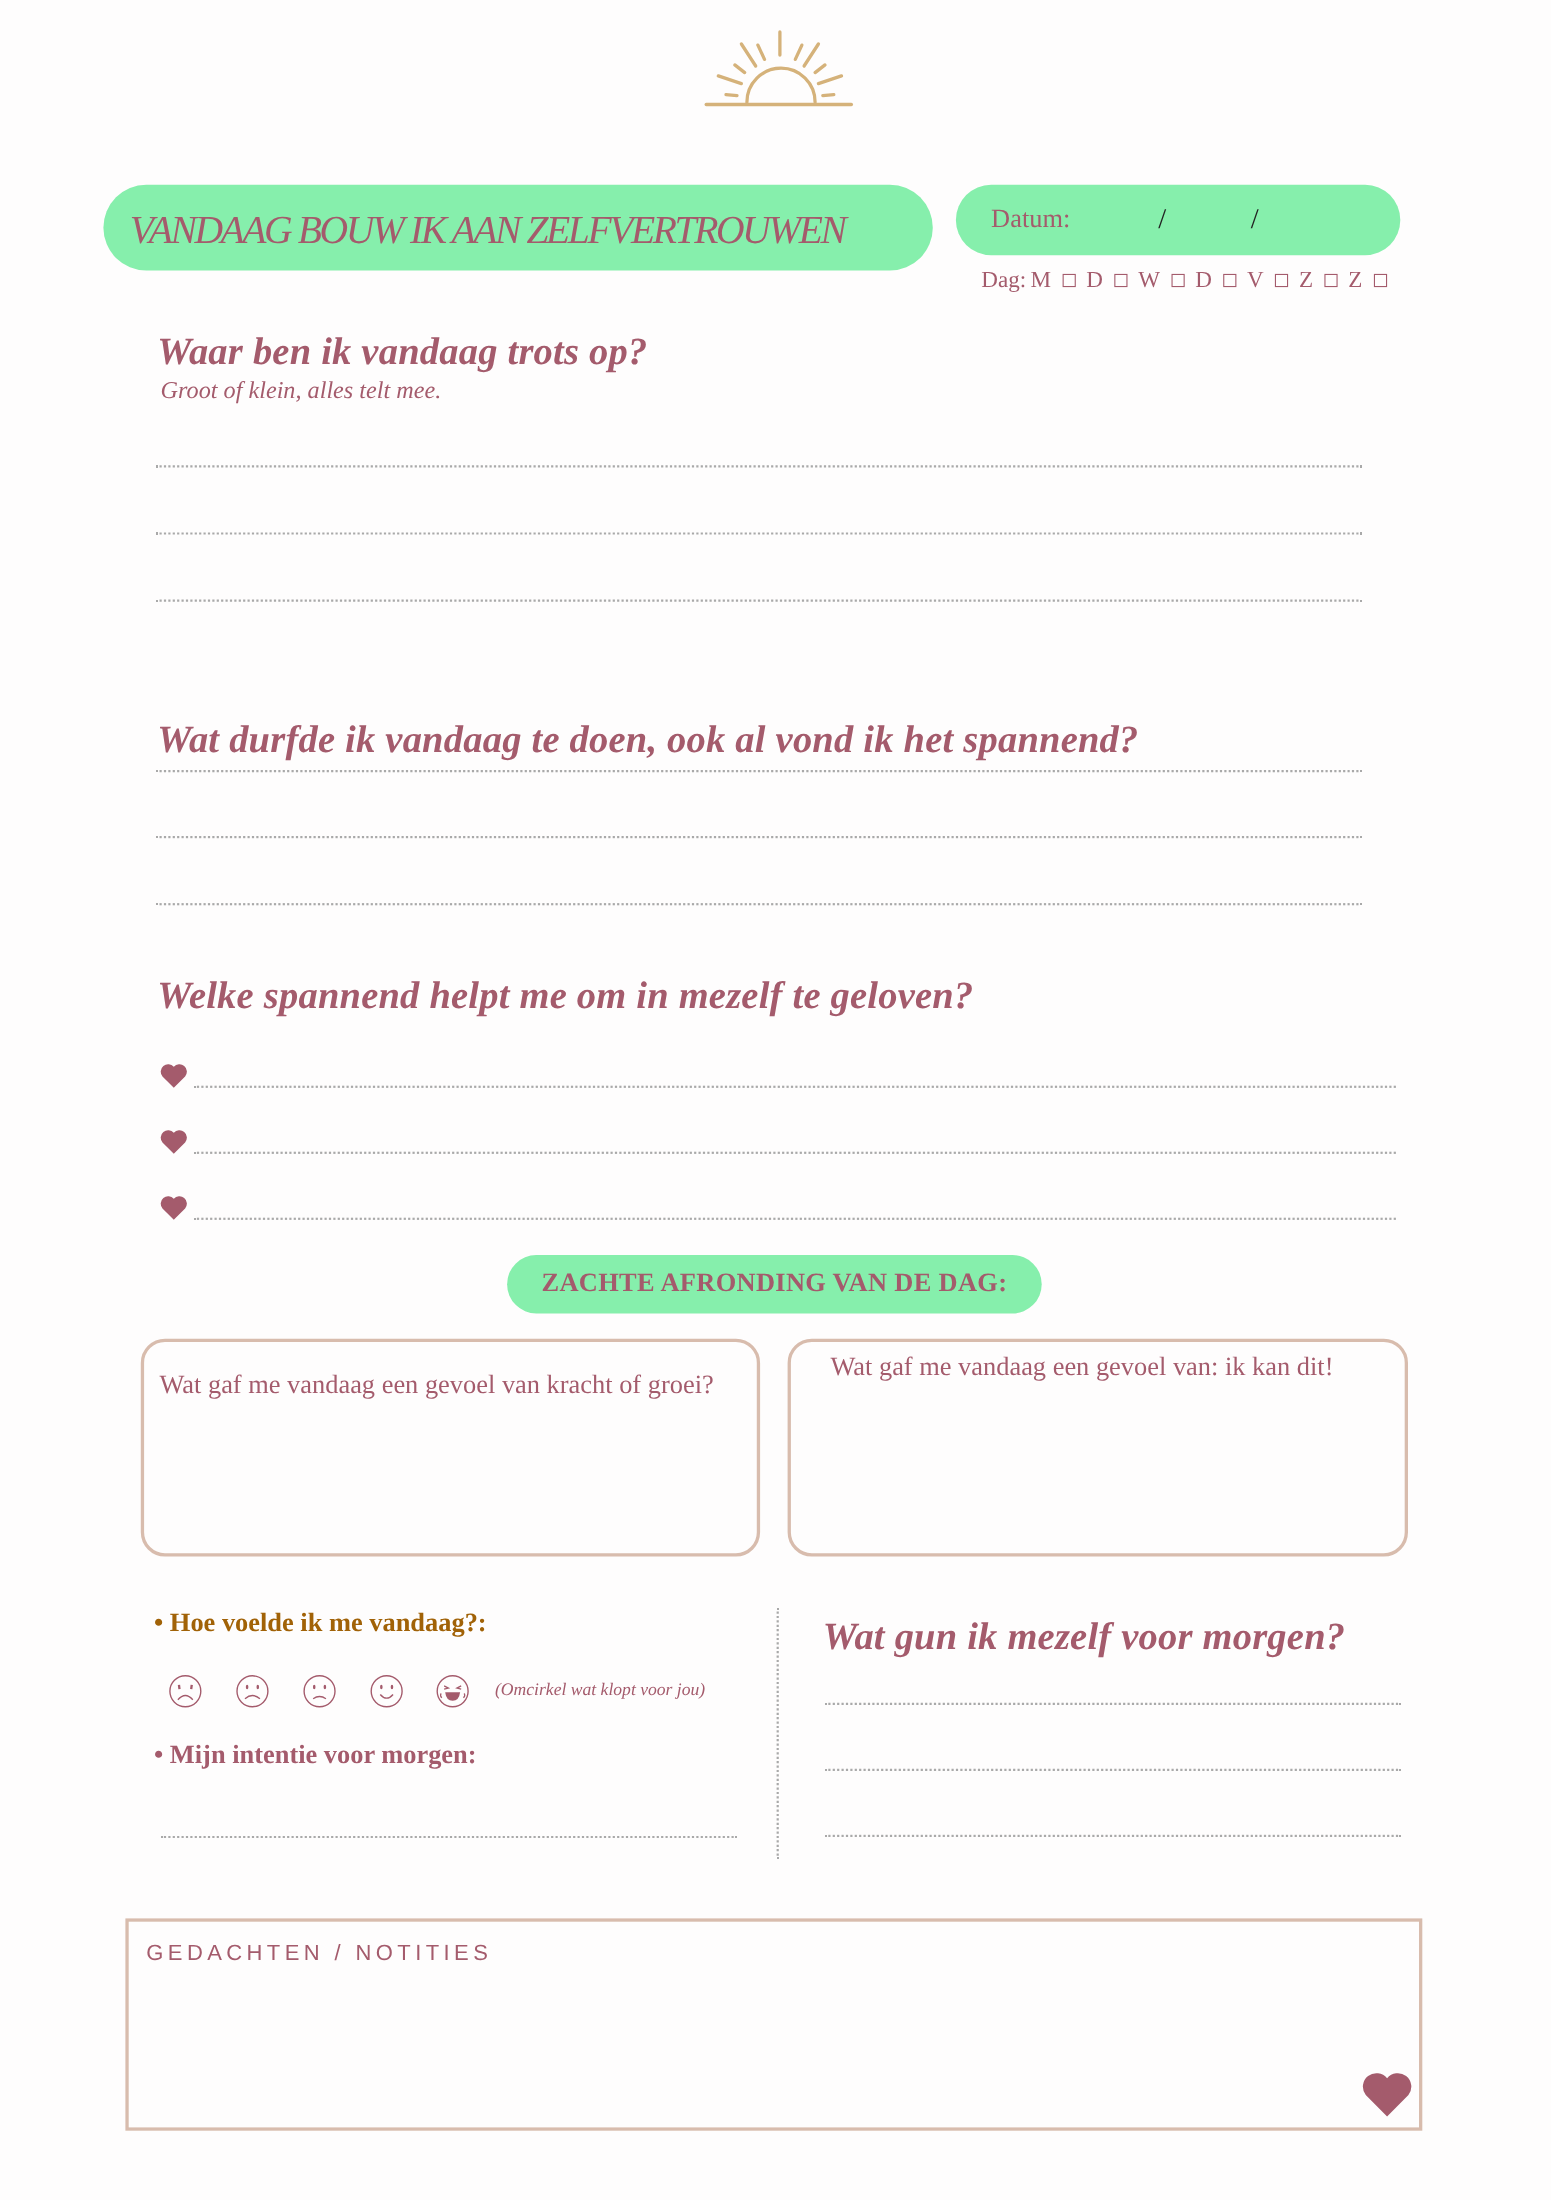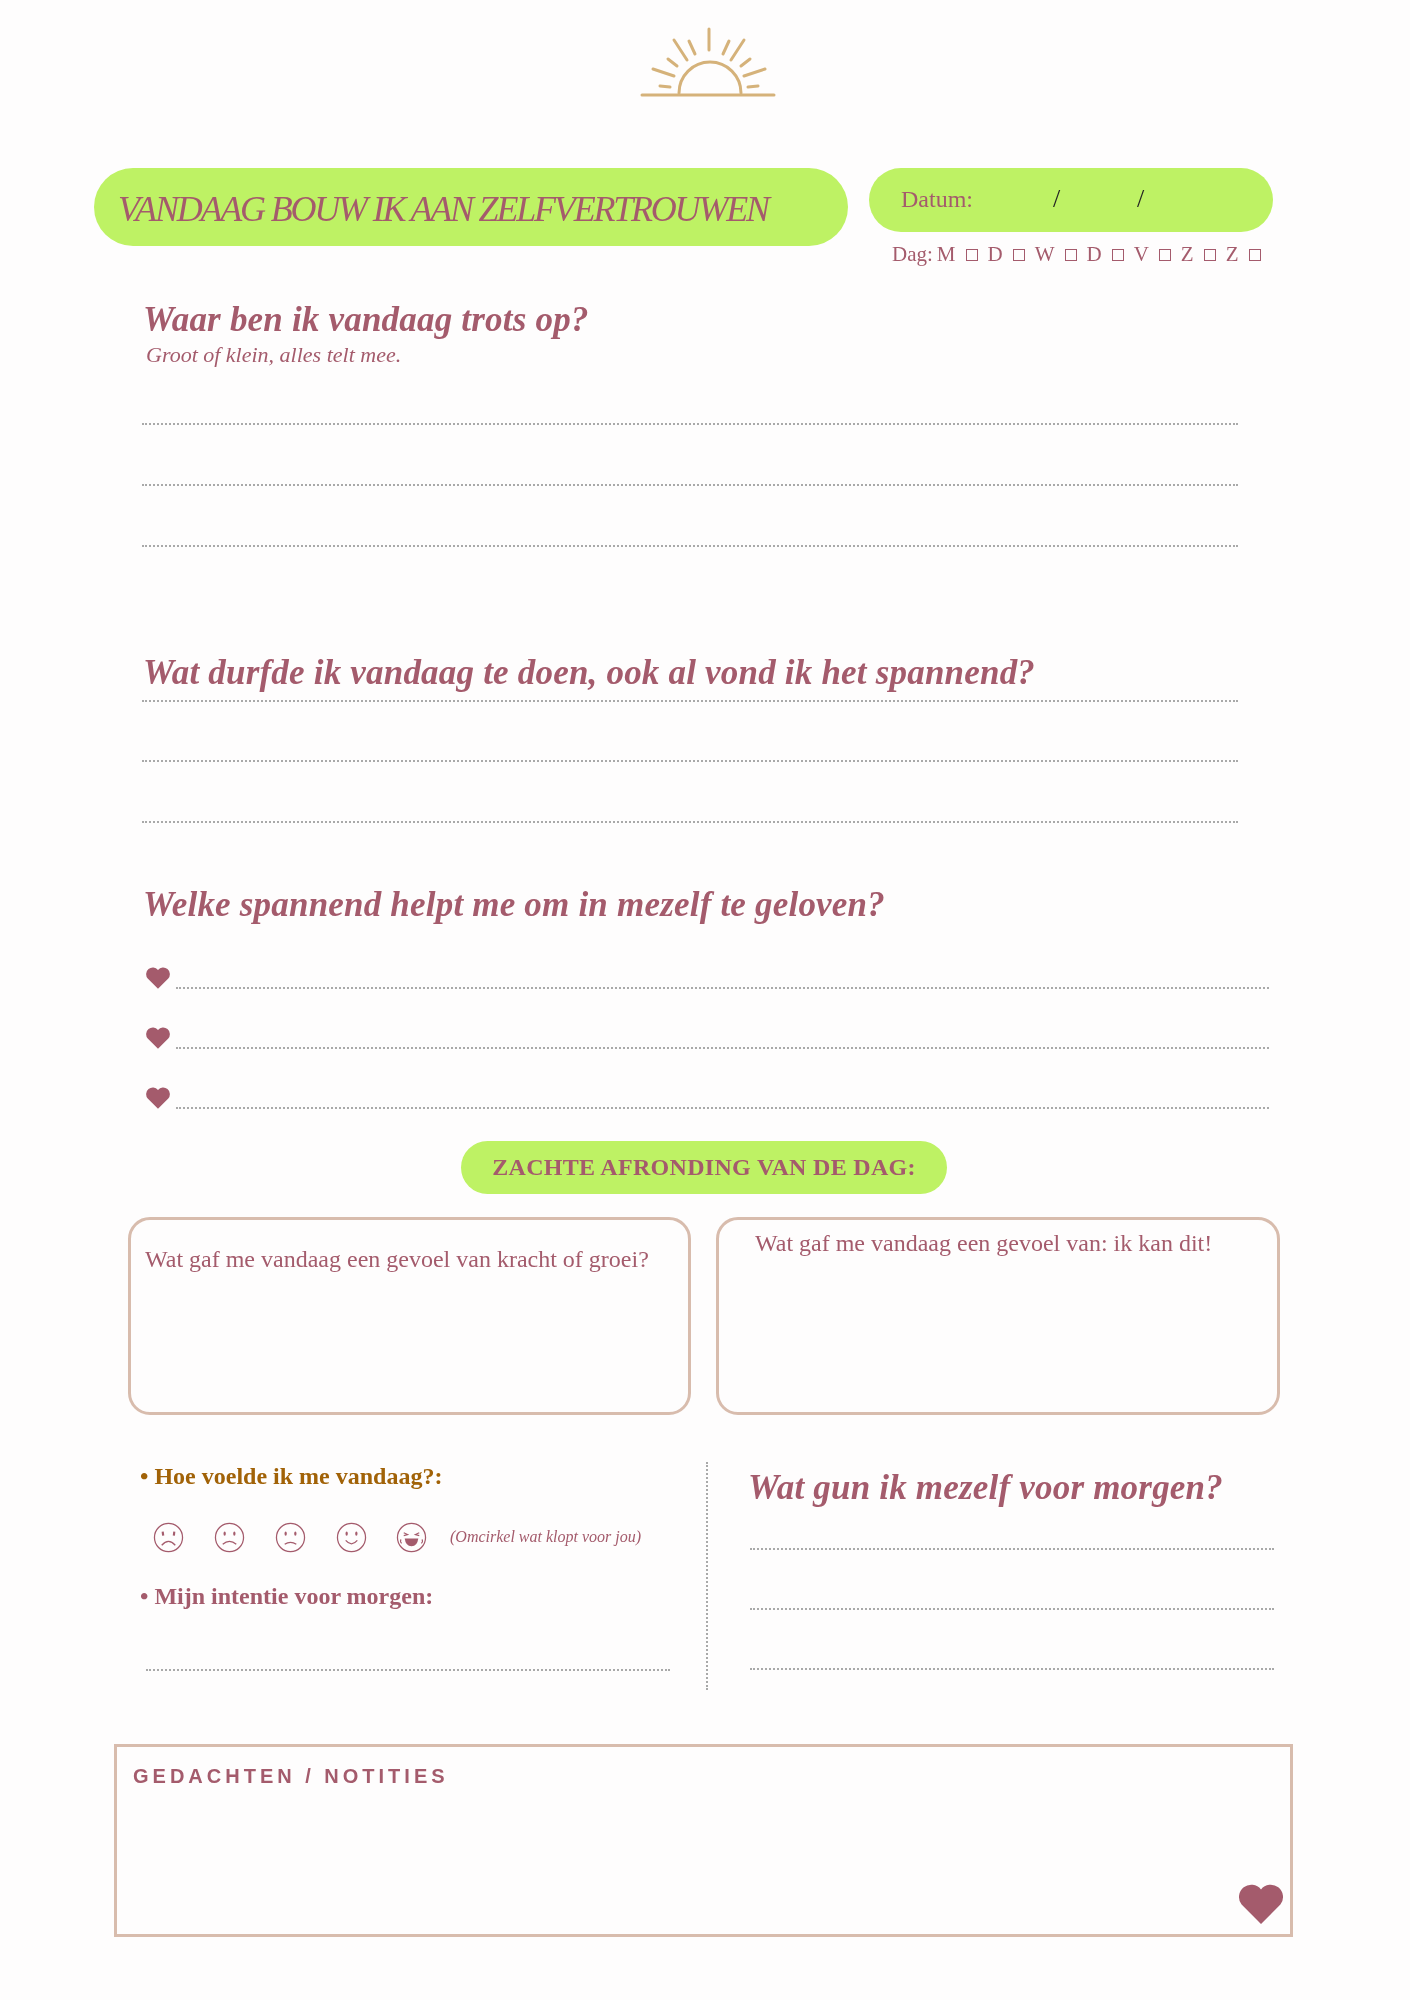--- a/index.html
+++ b/index.html
@@ -1,19 +1,19 @@
 <!DOCTYPE html>
 <html><head>
 <meta charset="utf-8">
 <style>
   html, body { margin:0; padding:0; }
   body { width:1410px; height:2000px; background:#fefdfd; position:relative; overflow:hidden;
          font-family:"Liberation Serif", "DejaVu Serif", serif; color:#a45b6c; }
   .abs { position:absolute; }
-  .pill { background:#bef264; border-radius:40px; }
+  .pill { background:#86efac; border-radius:40px; }
   .dots { position:absolute; height:0; border-top:2px dotted #a9a9a9; }
   .q { position:absolute; font-style:italic; font-weight:bold; color:#a45b6c; font-size:35px; letter-spacing:0.2px; white-space:nowrap; }
   .box { position:absolute; border:3px solid #d8bcad; border-radius:22px; box-sizing:border-box; }
   .box-label { position:absolute; font-size:24px; color:#a45b6c; white-space:nowrap; }
   .face { position:absolute; width:31px; height:31px; }
 </style>
 </head>
 <body>
 
 <svg class="abs" style="left:640px;top:24px;" width="140" height="76" viewBox="0 0 140 76">
@@ -139,17 +139,17 @@
 <div class="dots" style="left:146px;top:1669px;width:524px;"></div>
 
 <div class="abs" style="left:706px;top:1462px;width:0;height:228px;border-left:2px dotted #a9a9a9;"></div>
 
 <div class="q" style="left:748px;top:1468px;">Wat gun ik mezelf voor morgen?</div>
 <div class="dots" style="left:750px;top:1548px;width:524px;"></div>
 <div class="dots" style="left:750px;top:1608px;width:524px;"></div>
 <div class="dots" style="left:750px;top:1668px;width:524px;"></div>
 
 <div class="abs" style="left:114px;top:1744px;width:1179px;height:193px;border:3px solid #d8bcad;box-sizing:border-box;">
-  <div class="abs" style="left:16px;top:18px;font-family:'Liberation Sans', 'DejaVu Sans', sans-serif;font-size:20px;font-weight:bold;letter-spacing:4px;color:#a45b6c;white-space:nowrap;">GEDACHTEN / NOTITIES</div>
+  <div class="abs" style="left:16px;top:18px;font-family:'Liberation Sans', 'DejaVu Sans', sans-serif;font-size:20px;font-weight:normal;letter-spacing:4px;color:#a45b6c;white-space:nowrap;">GEDACHTEN / NOTITIES</div>
   <svg class="abs" style="left:1120px;top:136px;" width="48" height="42" viewBox="0 0 24 21">
       <path d="M12 20.5 L2.3 10.8 A5.3 5.3 0 0 1 12 3.2 A5.3 5.3 0 0 1 21.7 10.8 Z" fill="#a45b6c"></path>
     </svg>
 </div>
 
 </body></html>

